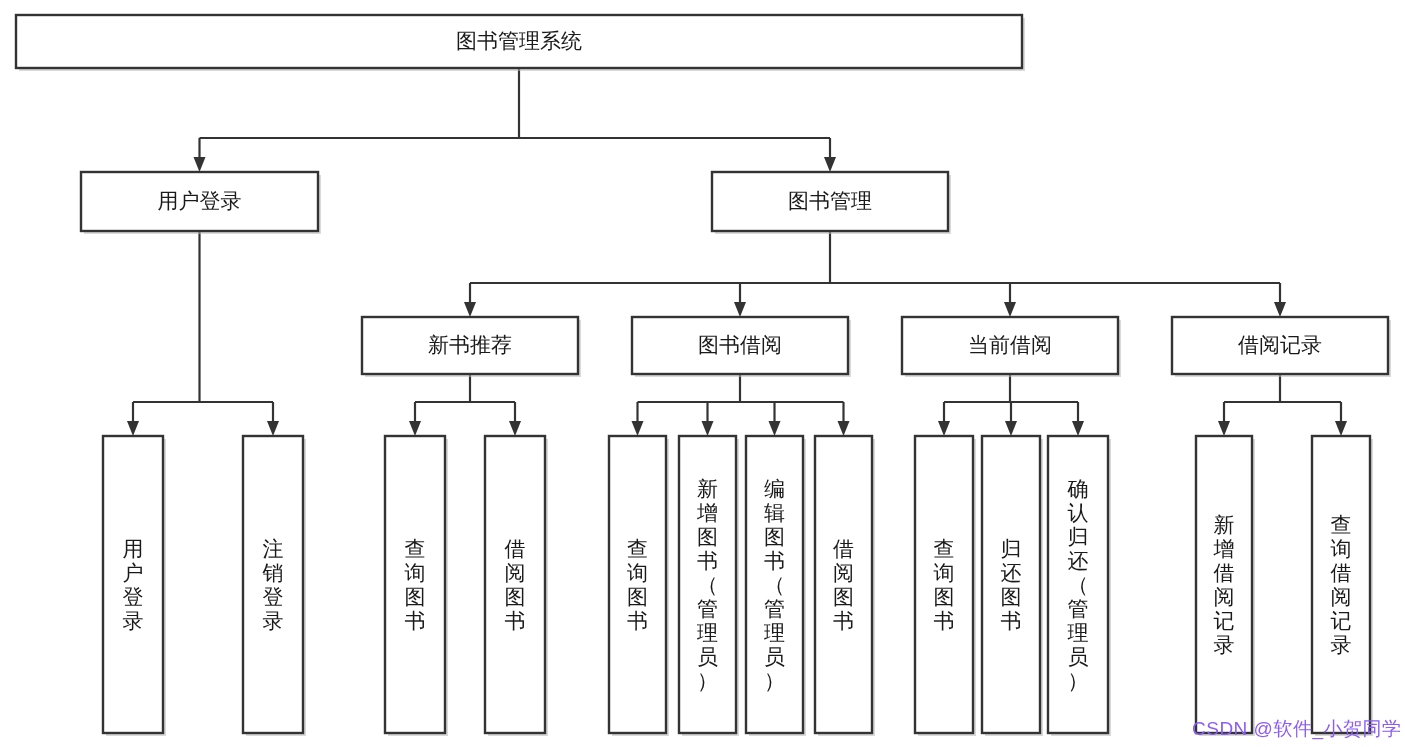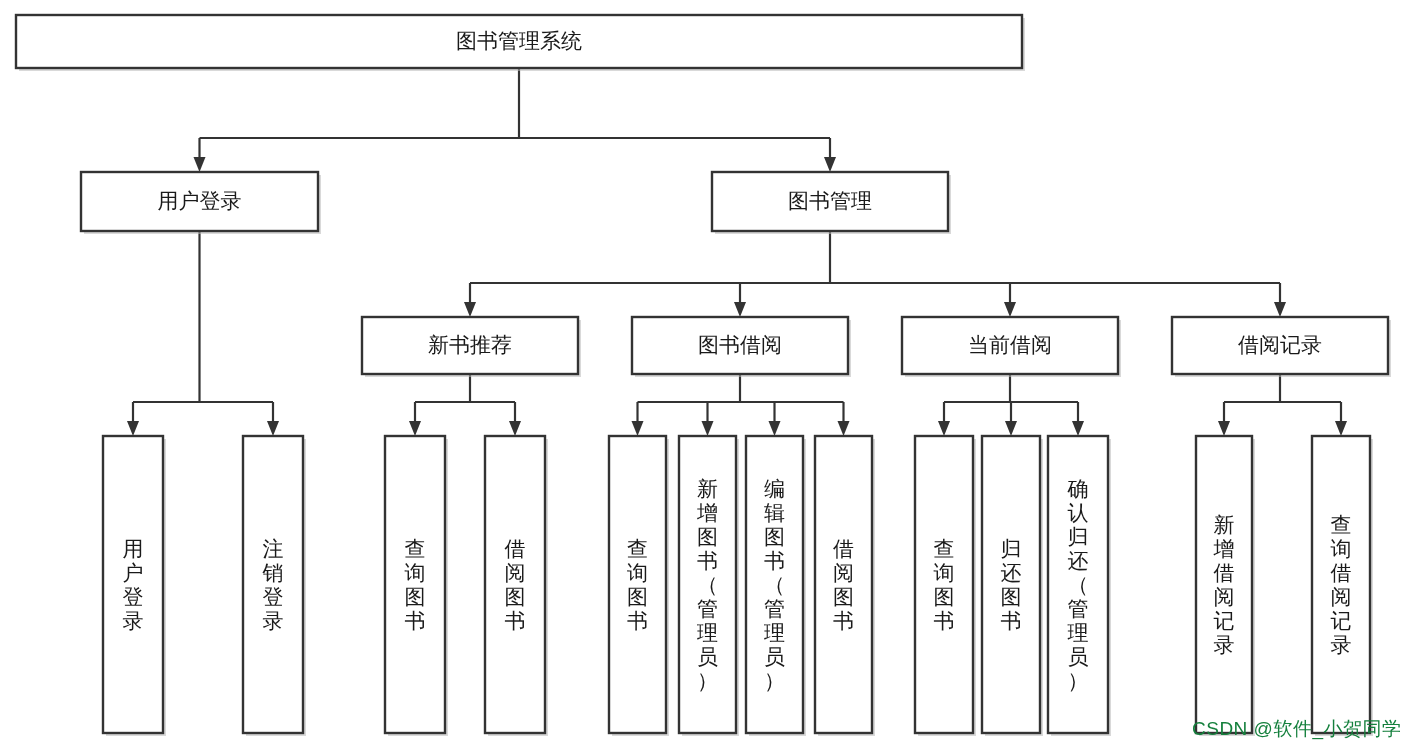--- a/index.html
+++ b/index.html
@@ -58,21 +58,21 @@
   .node-label-v {
     font-family: "Liberation Sans", "DejaVu Sans", sans-serif;
     font-size: 21px;
     fill: #1a1a1a;
     text-anchor: middle;
   }
   .watermark-text {
     position: absolute;
     font-family: "Liberation Sans", "DejaVu Sans", sans-serif;
     font-size: 19px;
-    color: #15803d;
+    color: #8b5cf6;
     white-space: nowrap;
     letter-spacing: 0.5px;
     pointer-events: none;
   }
 </style>
 </head>
 <body>
 
 <div id="diagram-root">
   <svg class="diagram-canvas" viewBox="0 0 1405 747">

